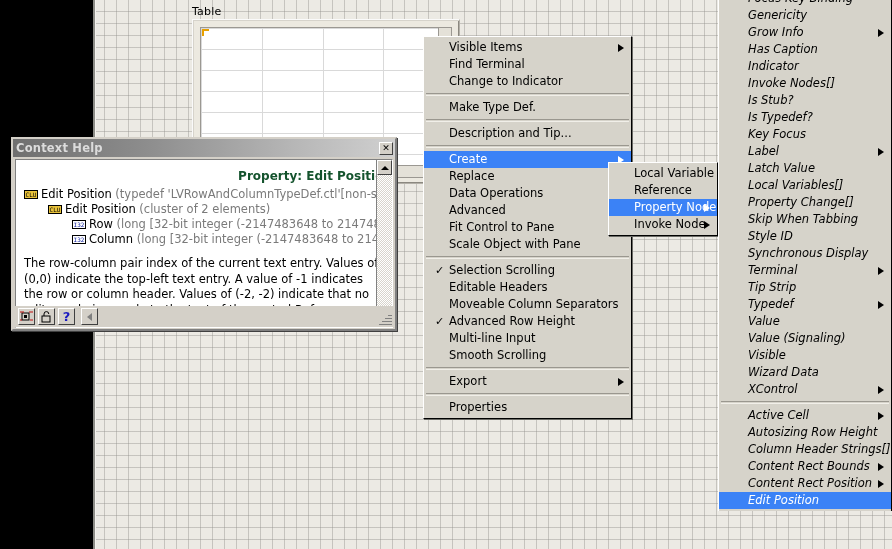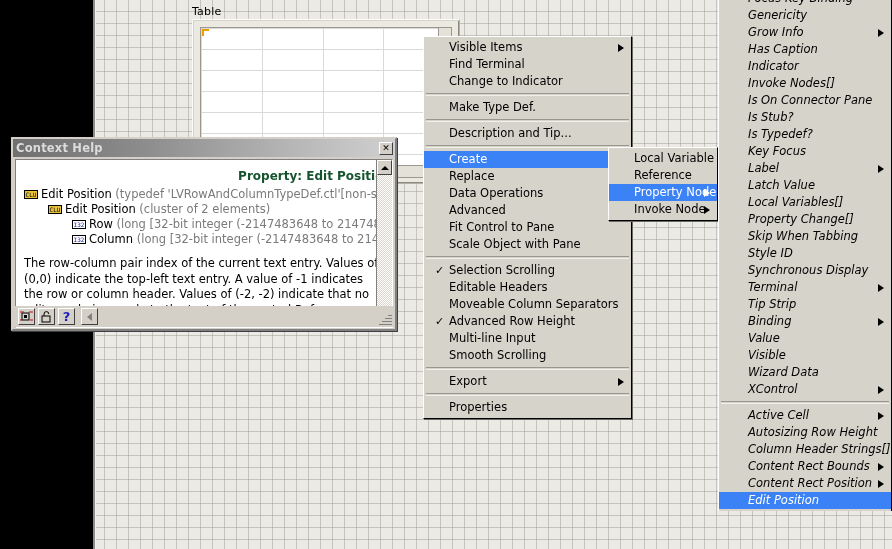--- a/index.html
+++ b/index.html
@@ -127,21 +127,21 @@
   }
   .mi.sel .arw { border-left-color: #ffffff; }
   .msep {
     height: 1px; margin: 3px 2px 3px 2px;
     border-top: 1px solid #9a978f;
     border-bottom: 1px solid #f1efe9;
   }
 
   
   #menu-main  { left: 423px; top: 36px;  width: 209px; }
-  #menu-create{ left: 608px; top: 147px; width: 110px; }
+  #menu-create{ left: 608px; top: 162px; width: 110px; }
   #menu-props { left: 718px; top: -12px; width: 174px;
                 border-top: none; border-bottom: none;
                 box-shadow: 1px 0 0 #6b6b66; }
   #menu-props .mi { padding-left: 29px; font-style: italic; }
 
   
   .cwin {
     position: absolute;
     left: 11px; top: 137px;
     width: 386px; height: 194px;
@@ -392,35 +392,35 @@
       <div class="mi"><span>Invoke Node</span><span class="arw"></span></div>
     </div>
 
   <div class="menu" id="menu-props">
       <div class="mi"><span>Focus Key Binding</span></div>
       <div class="mi"><span>Genericity</span></div>
       <div class="mi"><span>Grow Info</span><span class="arw"></span></div>
       <div class="mi"><span>Has Caption</span></div>
       <div class="mi"><span>Indicator</span></div>
       <div class="mi"><span>Invoke Nodes[]</span></div>
-      <div class="mi"><span>Is On Connector Pane</span></div>
       <div class="mi"><span>Is Stub?</span></div>
       <div class="mi"><span>Is Typedef?</span></div>
       <div class="mi"><span>Key Focus</span></div>
       <div class="mi"><span>Label</span><span class="arw"></span></div>
       <div class="mi"><span>Latch Value</span></div>
       <div class="mi"><span>Local Variables[]</span></div>
       <div class="mi"><span>Property Change[]</span></div>
       <div class="mi"><span>Skip When Tabbing</span></div>
       <div class="mi"><span>Style ID</span></div>
       <div class="mi"><span>Synchronous Display</span></div>
       <div class="mi"><span>Terminal</span><span class="arw"></span></div>
       <div class="mi"><span>Tip Strip</span></div>
-      <div class="mi"><span>Binding</span><span class="arw"></span></div>
+      <div class="mi"><span>Typedef</span><span class="arw"></span></div>
       <div class="mi"><span>Value</span></div>
+      <div class="mi"><span>Value (Signaling)</span></div>
       <div class="mi"><span>Visible</span></div>
       <div class="mi"><span>Wizard Data</span></div>
       <div class="mi"><span>XControl</span><span class="arw"></span></div>
       <div class="msep"></div>
       <div class="mi"><span>Active Cell</span><span class="arw"></span></div>
       <div class="mi"><span>Autosizing Row Height</span></div>
       <div class="mi"><span>Column Header Strings[]</span></div>
       <div class="mi"><span>Content Rect Bounds</span><span class="arw"></span></div>
       <div class="mi"><span>Content Rect Position</span><span class="arw"></span></div>
       <div class="mi sel"><span>Edit Position</span></div>

